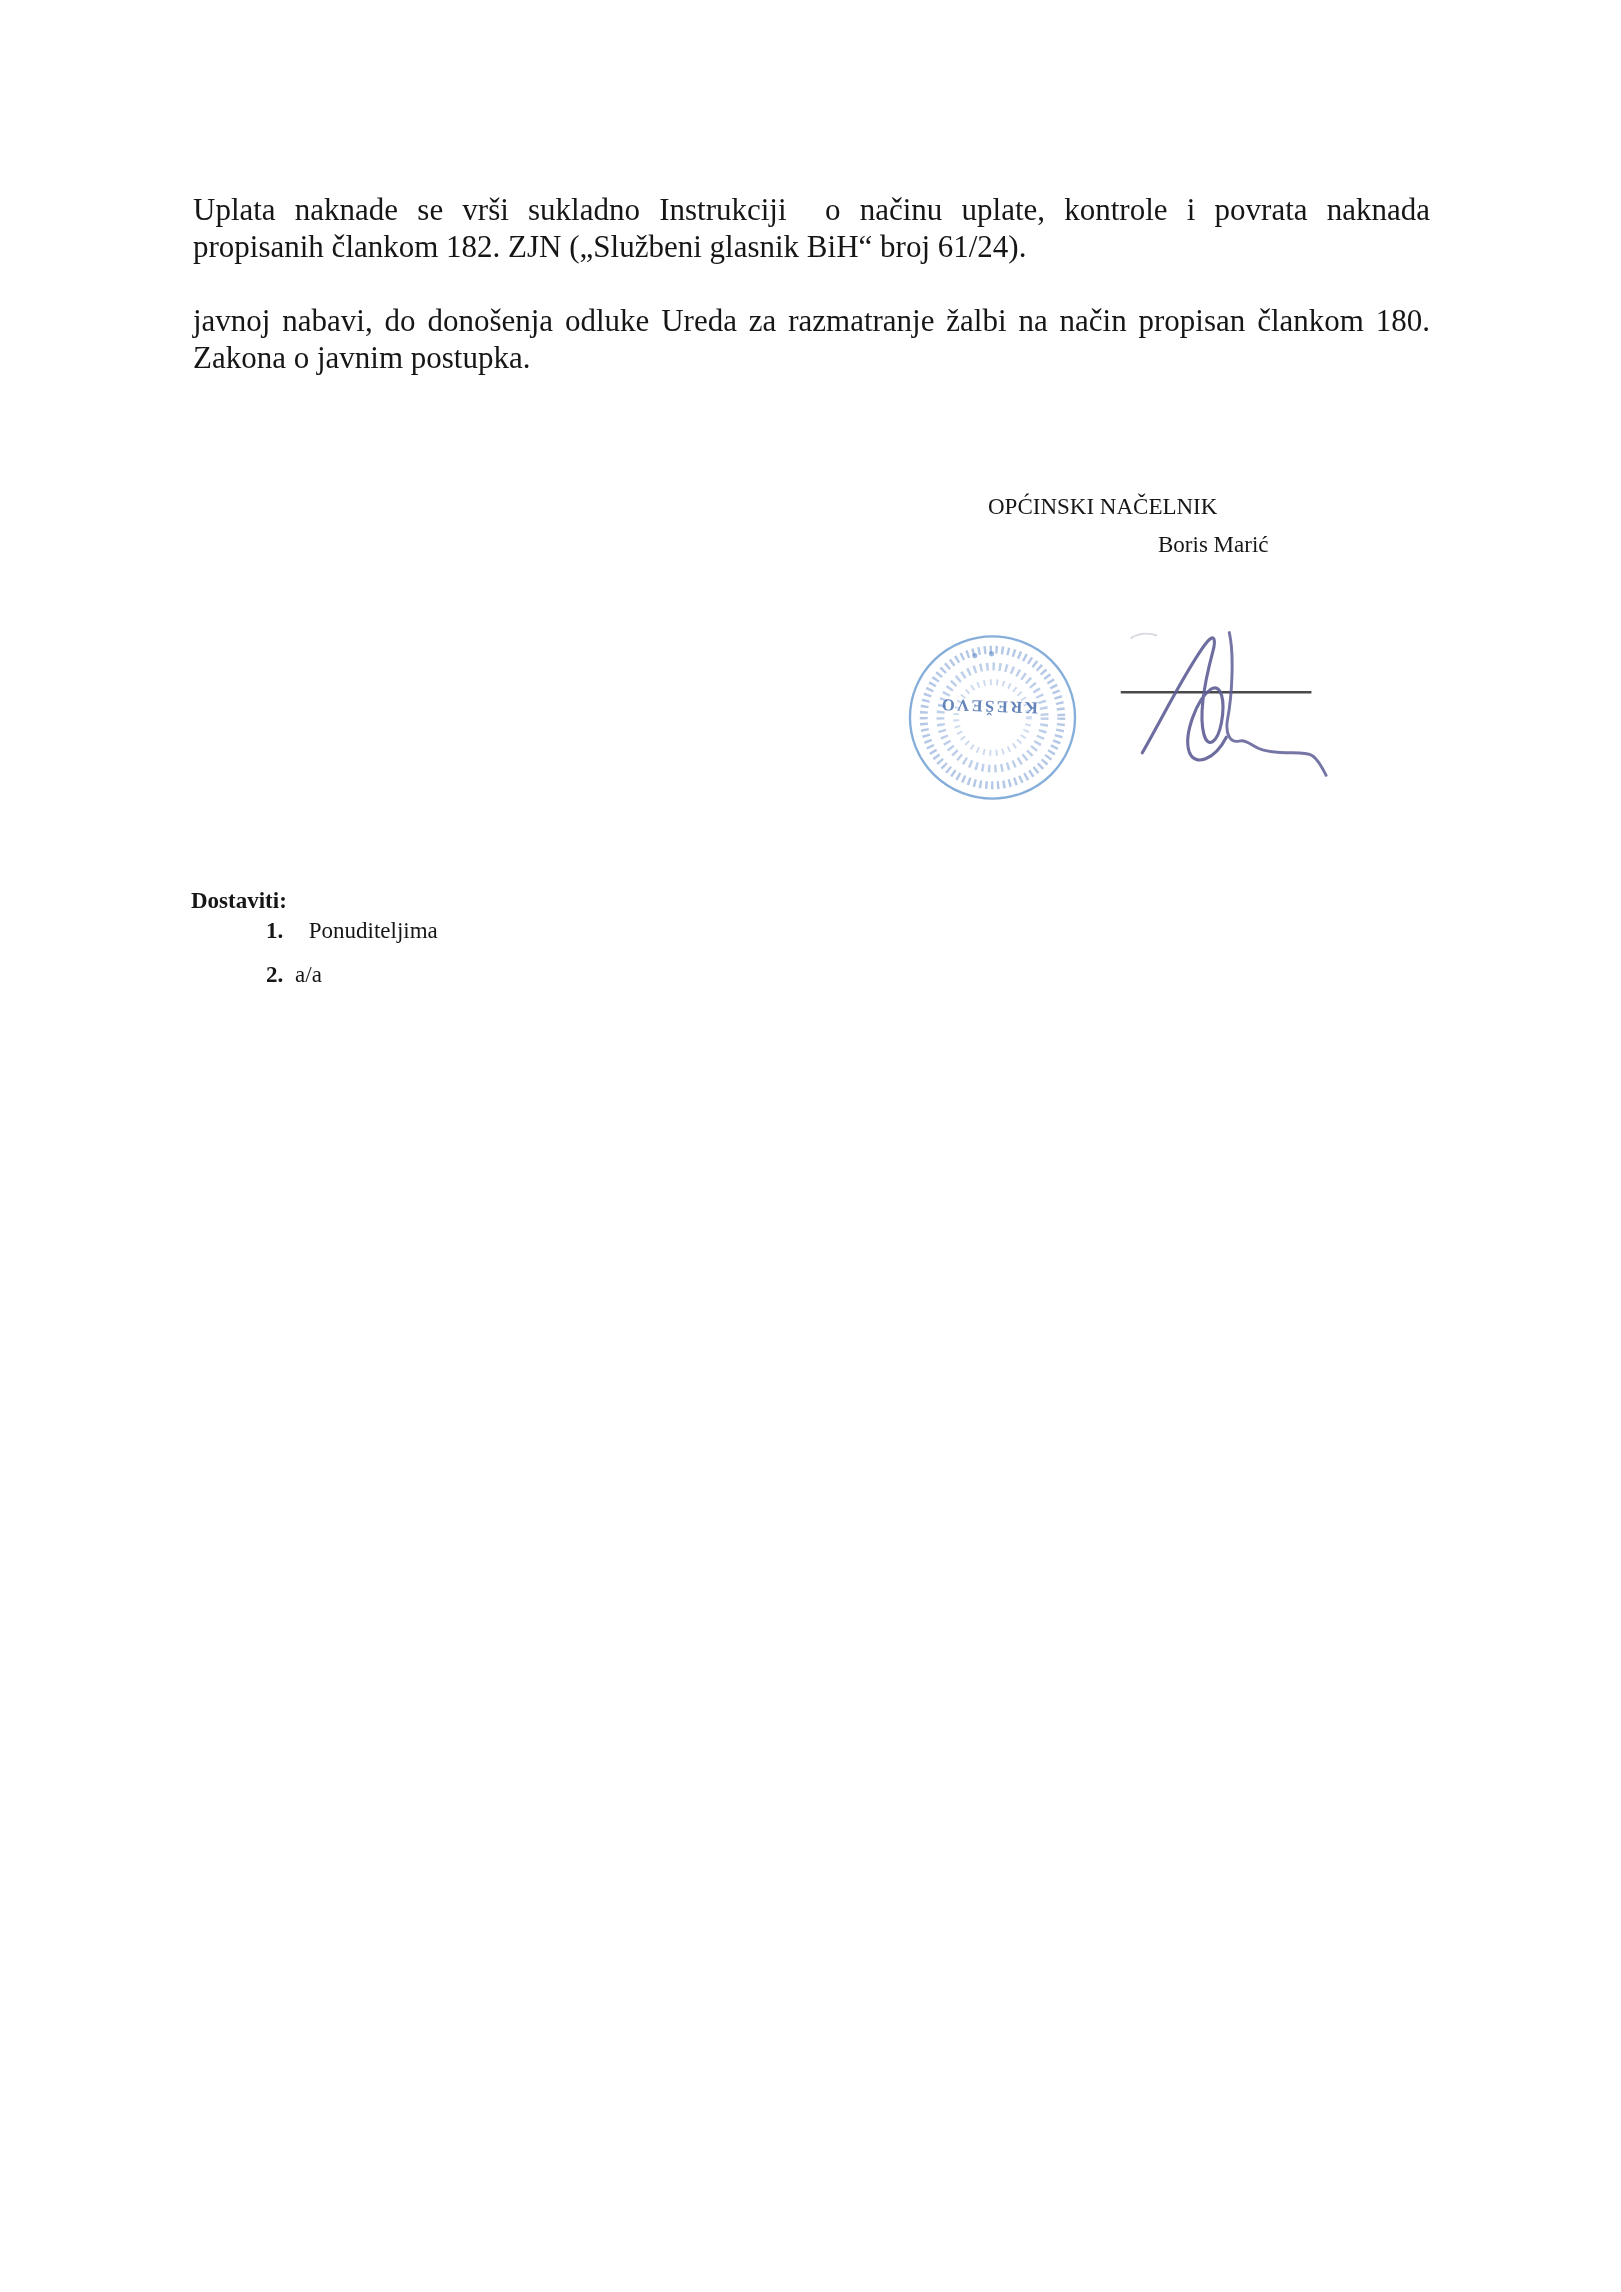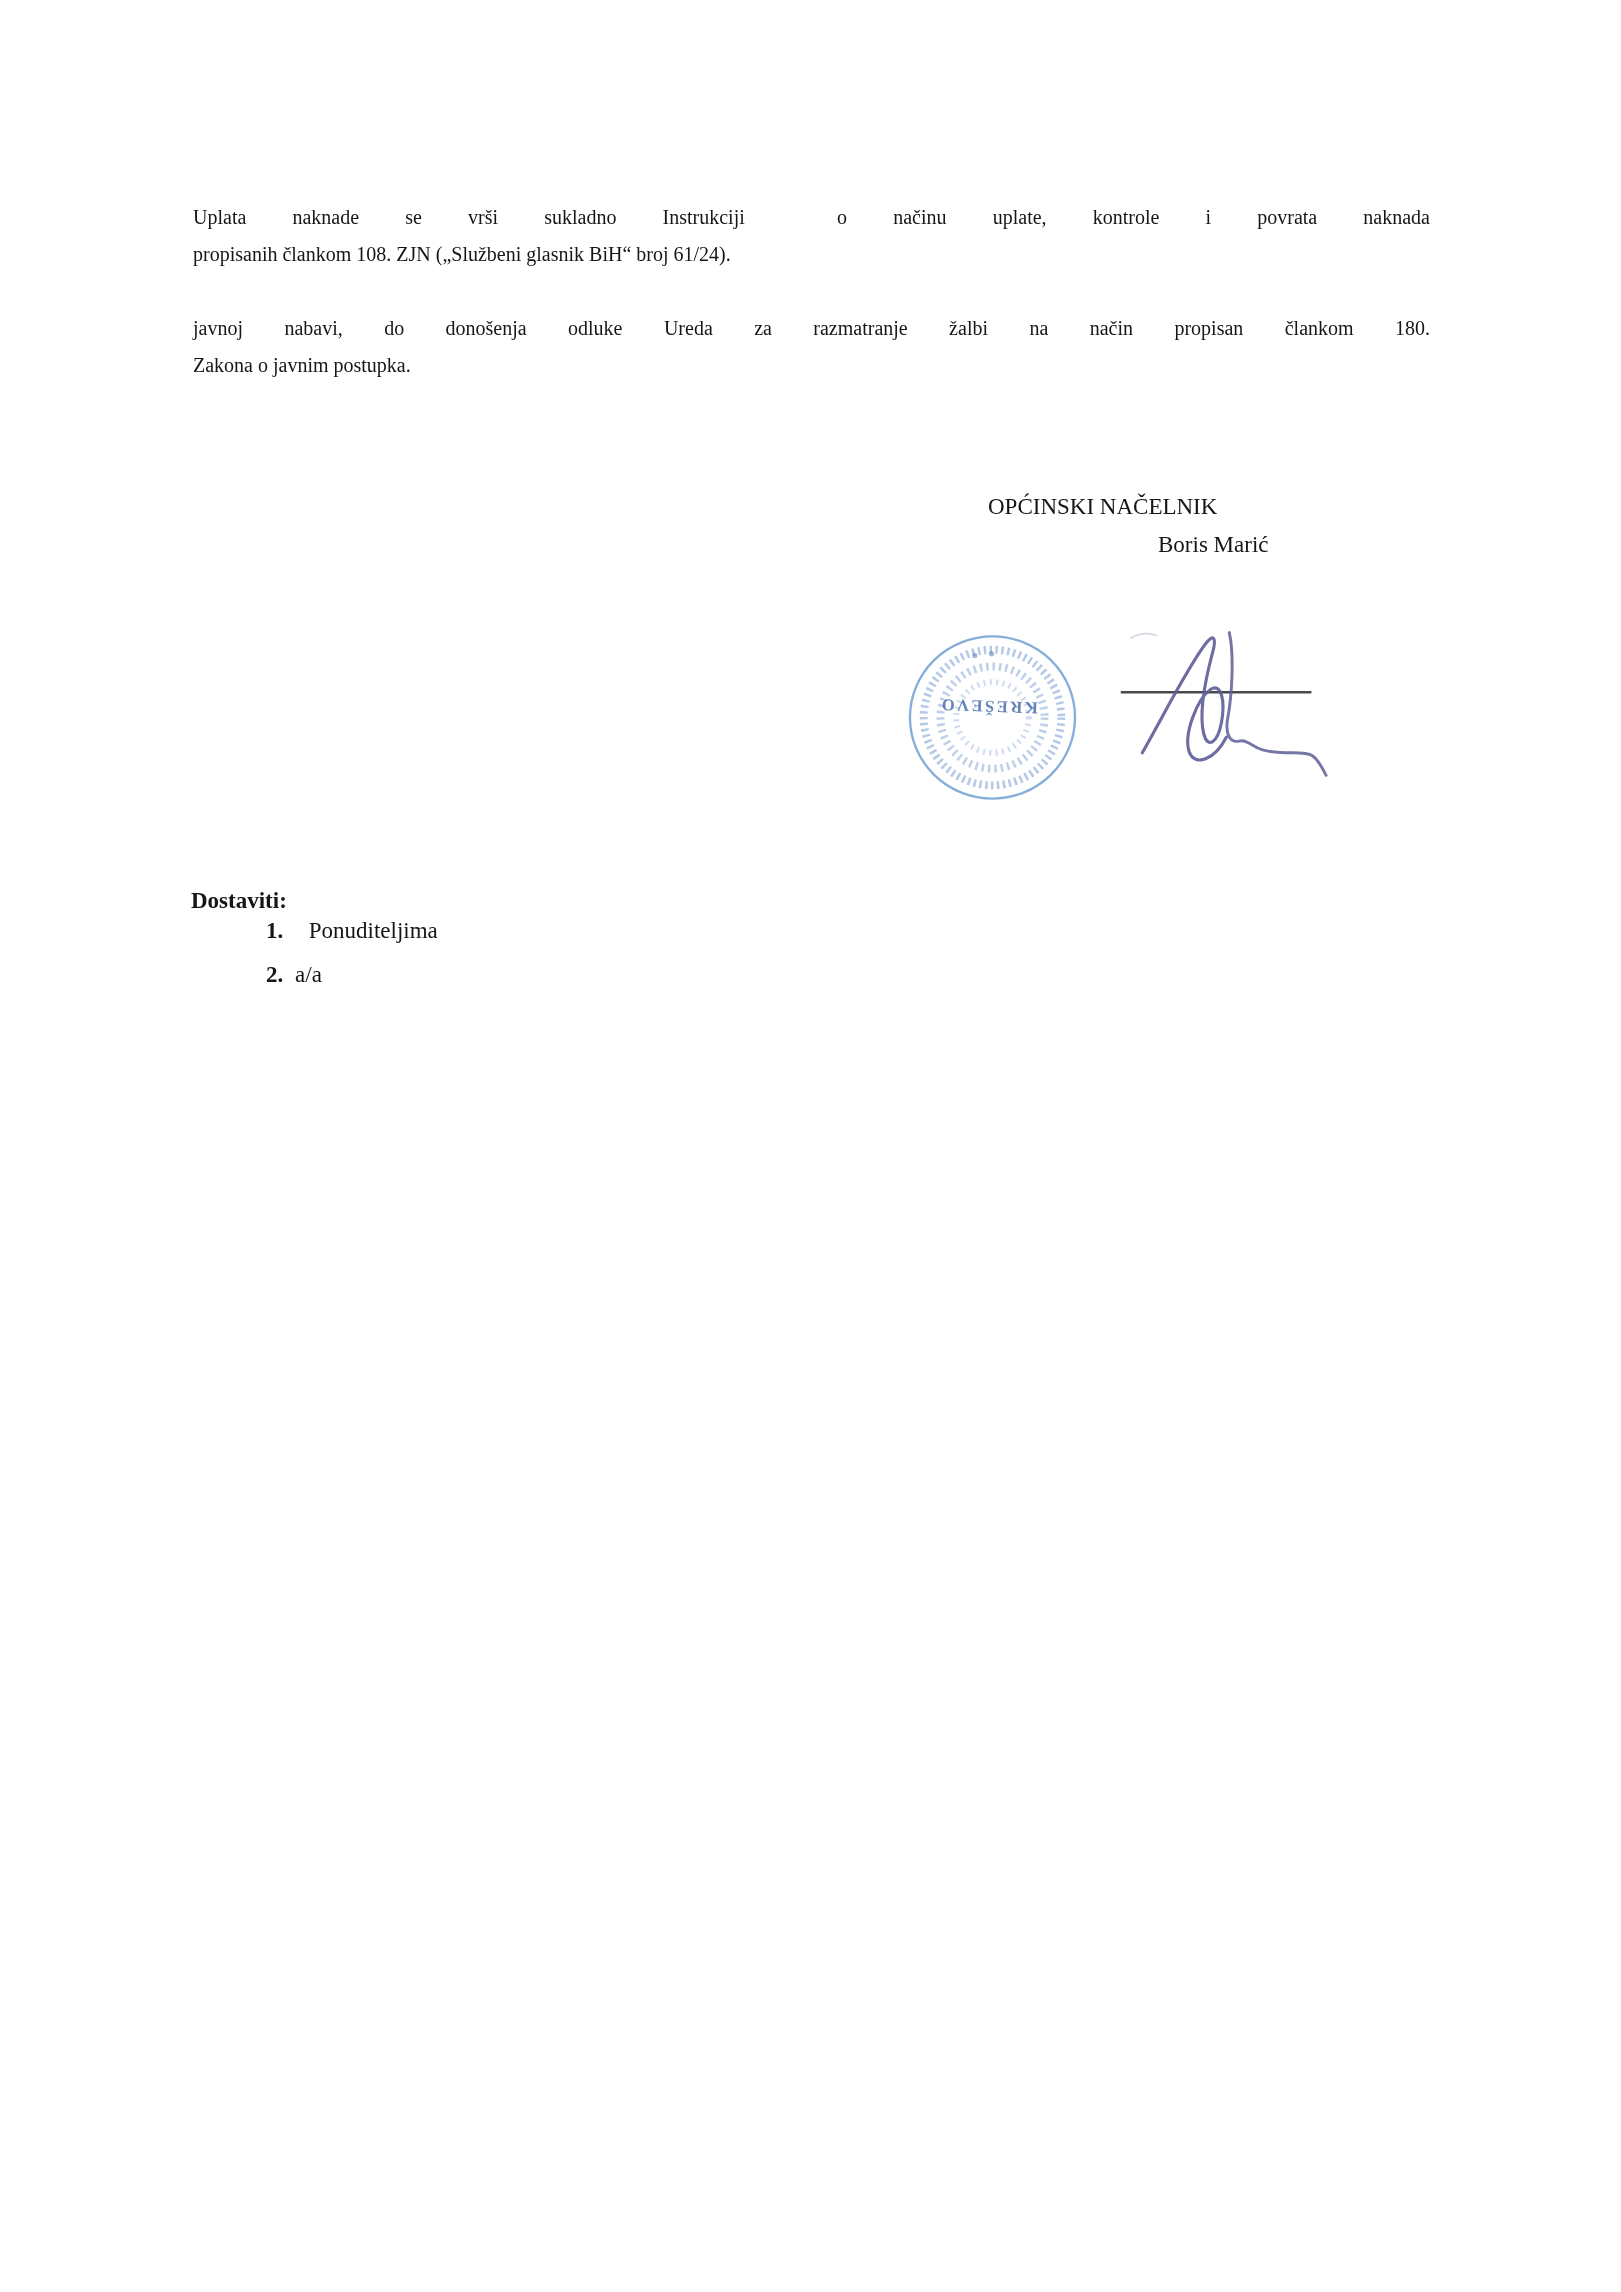--- a/index.html
+++ b/index.html
@@ -6,38 +6,38 @@
   .page{
     position:relative;
     width:1621px;
     height:2293px;
     background:#ffffff;
     font-family:"Liberation Serif","DejaVu Serif",serif;
     color:#161616;
     overflow:hidden;
   }
   .abs{position:absolute;}
-  .body-text{font-size:20px;line-height:37px;margin-top:8px;}
+  .body-text{font-size:31px;line-height:37px;}
   .line{height:37px;white-space:pre-wrap;}
   .just{text-align:justify;}
   .just::after{content:"";display:inline-block;width:100%;height:0;}
   .single{font-size:23px;line-height:37px;white-space:pre;}
   .bold{font-weight:bold;}
   .label-tab1{margin-left:25.5px;margin-top:24px;}
   .label-tab2{margin-left:11.8px;}
   svg{display:block;}
 </style>
 </head>
 <body>
 
 <div class="page">
 
   <div class="abs body-text" style="left:193px;top:191px;width:1237px;">
     <div class="line just">Uplata naknade se vrši sukladno Instrukciji  o načinu uplate, kontrole i povrata naknada</div>
-    <div class="line">propisanih člankom 108. ZJN („Službeni glasnik BiH“ broj 61/24).</div>
+    <div class="line">propisanih člankom 182. ZJN („Službeni glasnik BiH“ broj 61/24).</div>
   </div>
 
   <div class="abs body-text" style="left:193px;top:302px;width:1237px;">
     <div class="line just">javnoj nabavi, do donošenja odluke Ureda za razmatranje žalbi na način propisan člankom 180.</div>
     <div class="line">Zakona o javnim postupka.</div>
   </div>
 
   <div class="abs single" style="left:988px;top:488px;">OPĆINSKI NAČELNIK</div>
   <div class="abs single" style="left:1120px;top:526px;margin-left:38px;">Boris Marić</div>
 

